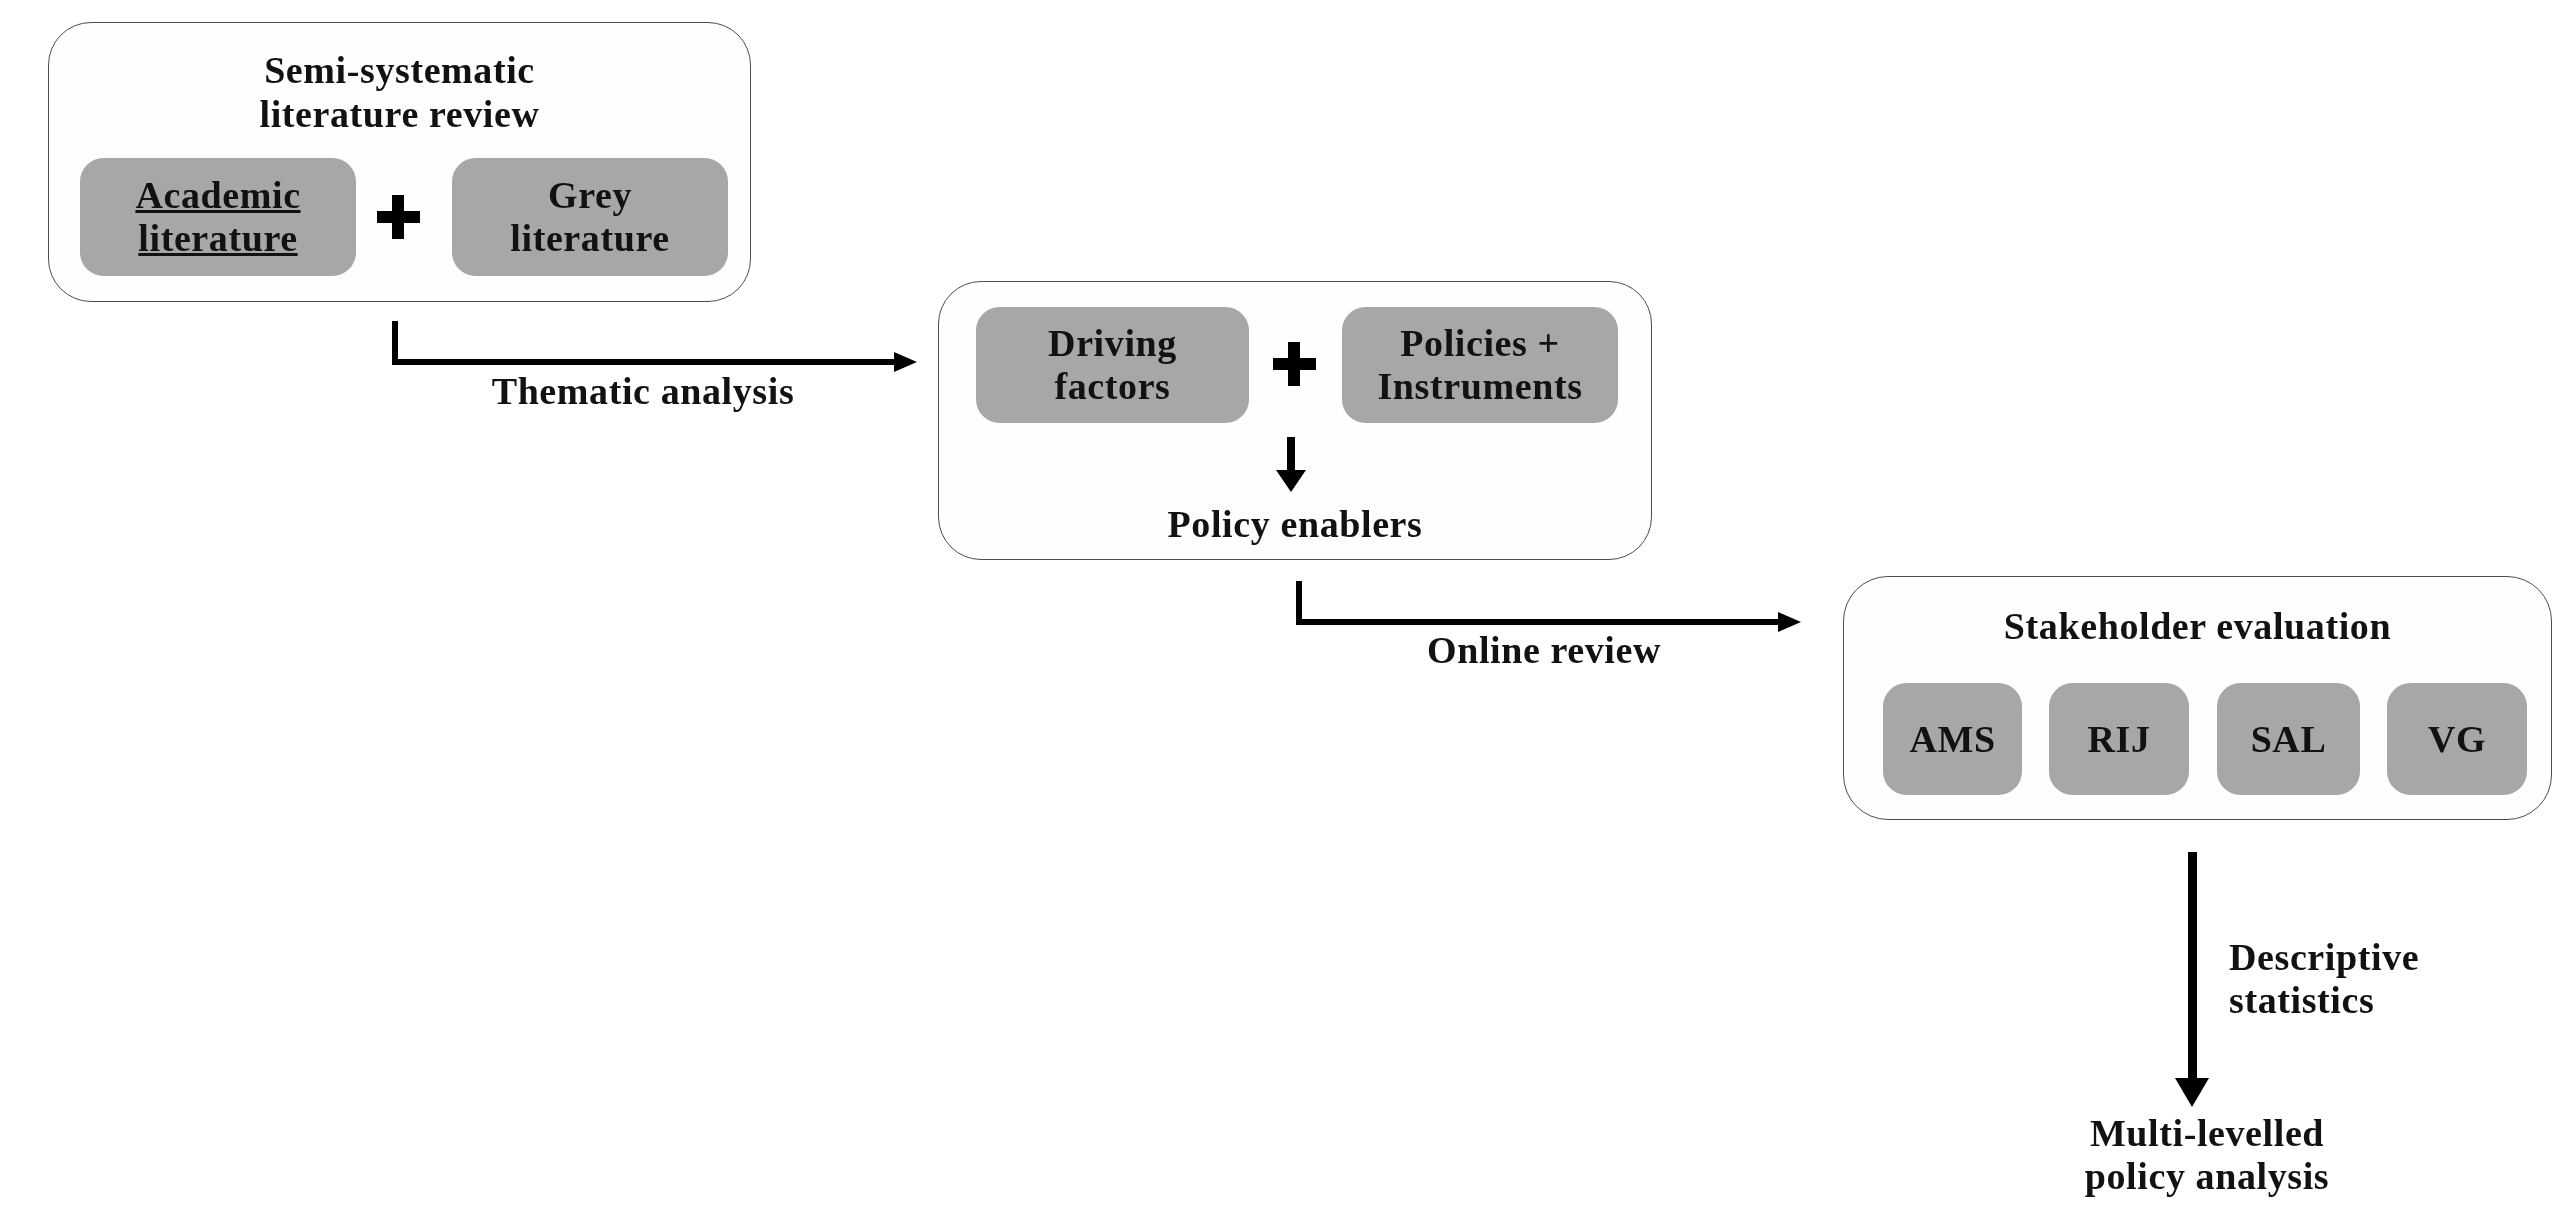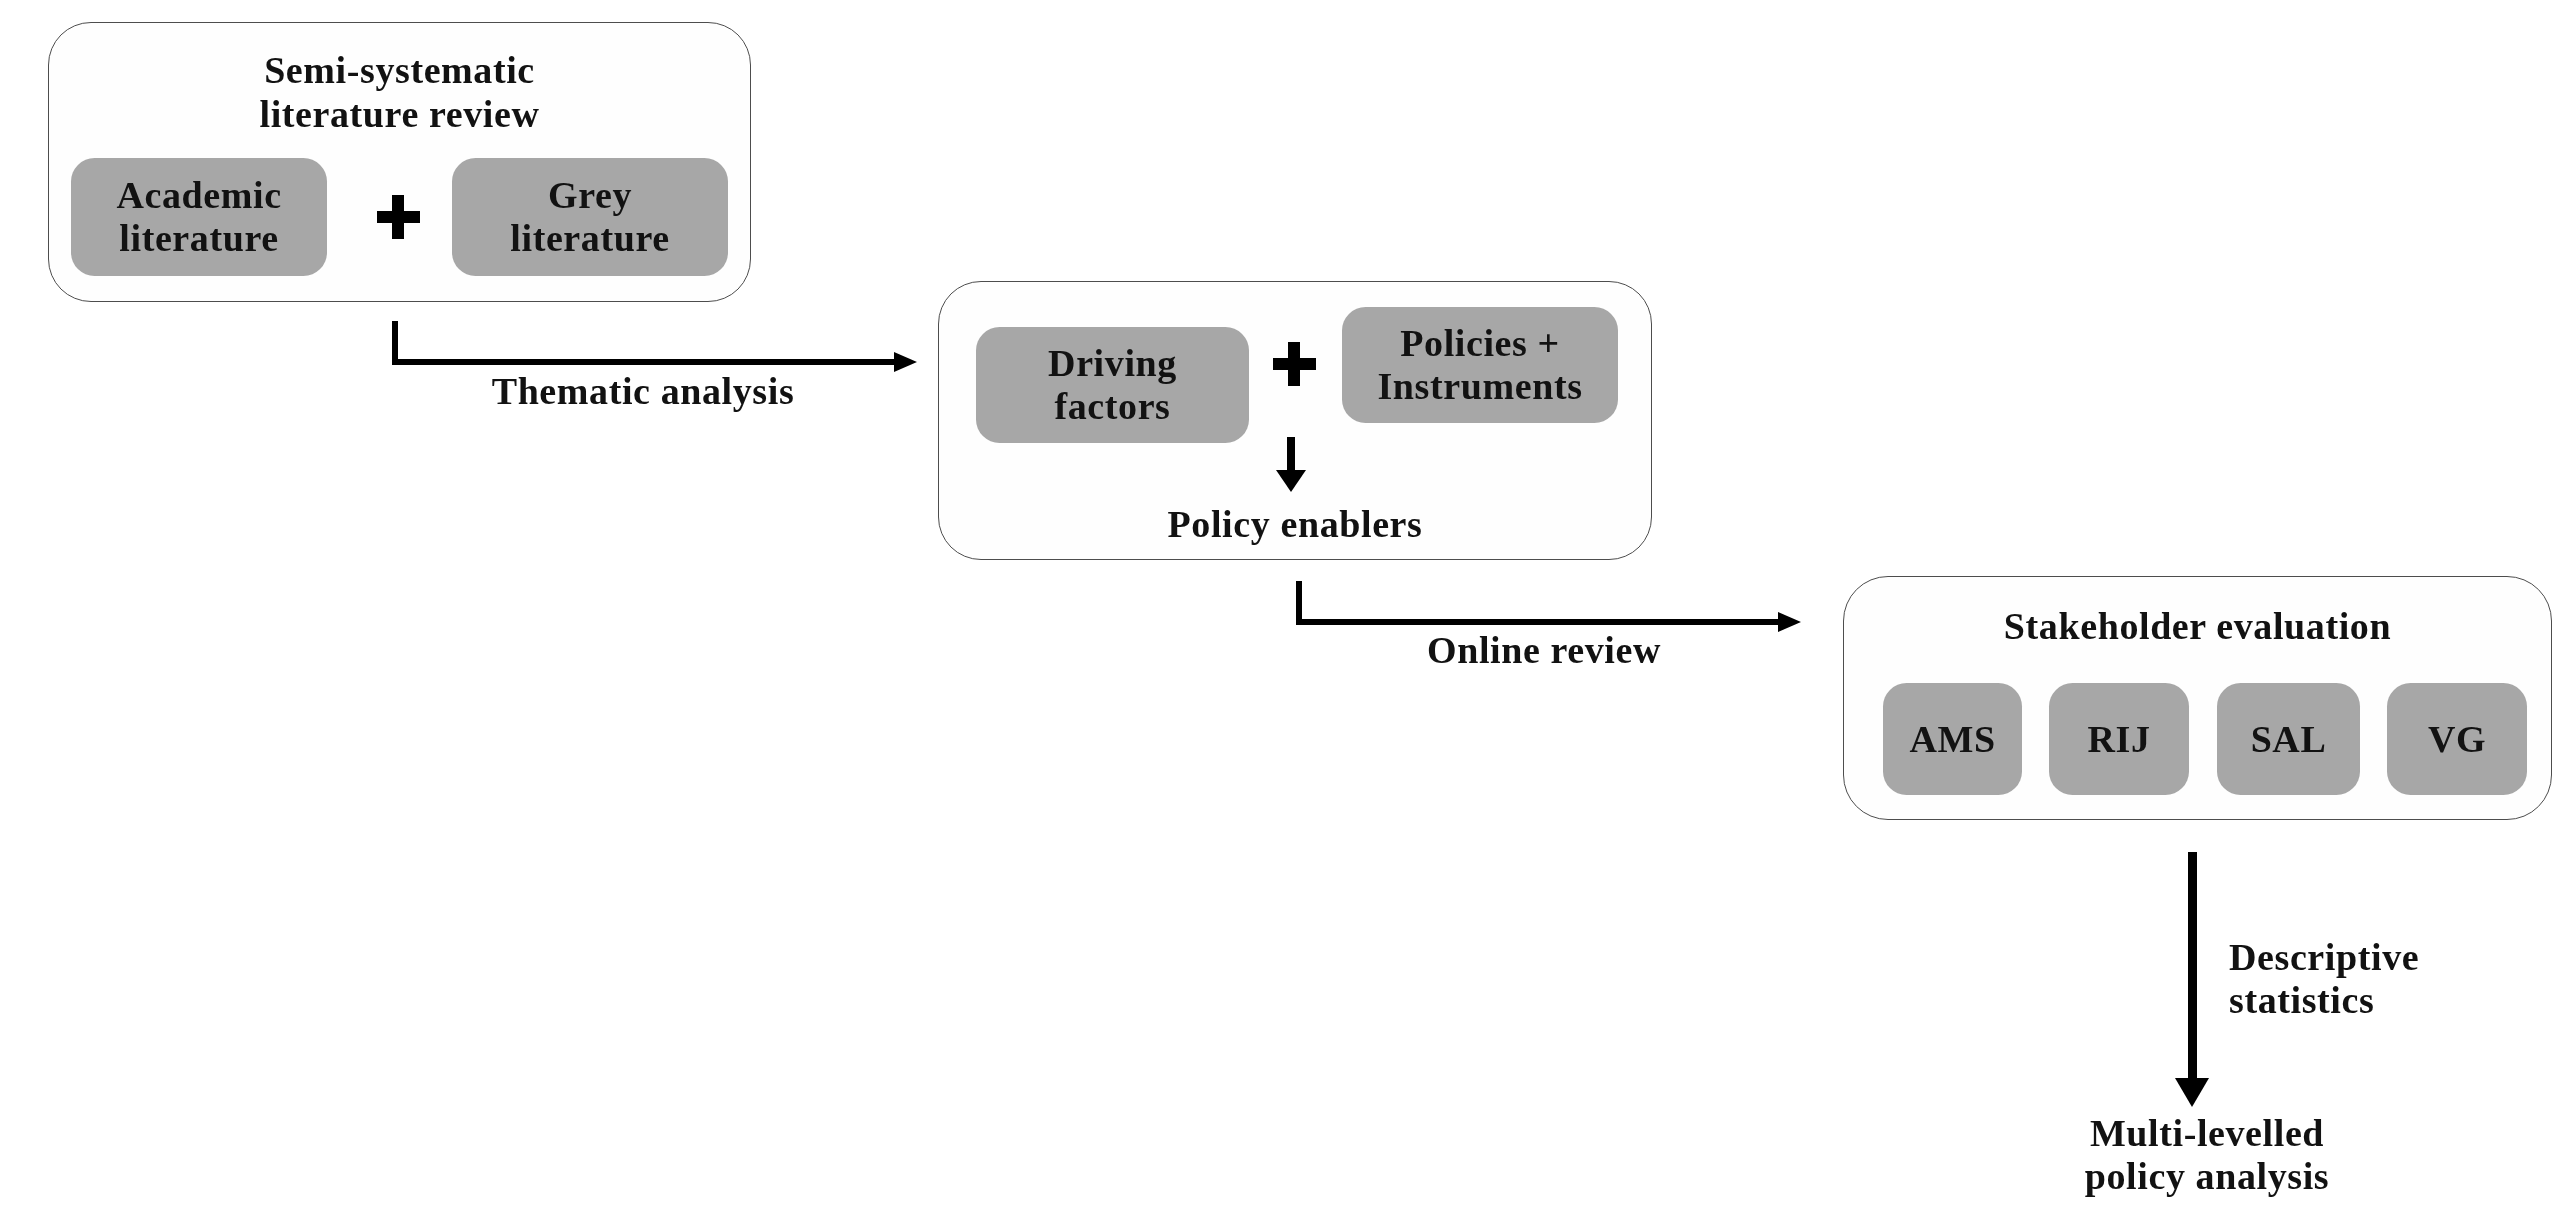--- a/index.html
+++ b/index.html
@@ -82,38 +82,38 @@
   }
 </style>
 </head>
 <body>
 
 <div class="stage">
 
   <div class="panel" style="left:48px;top:22.4px;width:703px;height:280px;">
     <div class="panel-title" style="top:25px;">Semi-systematic
 literature review</div>
-    <div class="chip" style="left:22px;top:135px;width:256px;height:118px;">Academic
+    <div class="chip" style="left:31px;top:135px;width:276px;height:118px;text-decoration:underline;">Academic
 literature</div>
     <span class="plus" style="left:328px;top:172px;">
       <span class="sr">+</span>
     </span>
     <div class="chip" style="left:403px;top:135px;width:276px;height:118px;">Grey
 literature</div>
   </div>
 
   <div>
     <div class="line" style="left:392px;top:321px;width:5.9px;height:44px;"></div>
     <div class="line" style="left:392px;top:359px;width:502px;height:5.9px;"></div>
     <div class="head-right" style="left:894px;top:352px;"></div>
     <div class="label center" style="left:466px;top:370px;width:354px;">Thematic analysis</div>
   </div>
 
   <div class="panel" style="left:938px;top:281px;width:714px;height:279px;">
-    <div class="chip" style="left:37px;top:25px;width:273px;height:116px;margin-top:20px;">Driving
+    <div class="chip" style="left:37px;top:25px;width:273px;height:116px;">Driving
 factors</div>
     <span class="plus" style="left:334px;top:60px;">
       <span class="sr">+</span>
     </span>
     <div class="chip" style="left:403px;top:25px;width:276px;height:116px;">Policies +
 Instruments</div>
     <div class="line" style="left:348px;top:155px;width:8.3px;height:34px;"></div>
     <div class="head-down small" style="left:337px;top:188px;"></div>
     <div class="label center" style="left:0;right:0;top:221px;">Policy enablers</div>
   </div>

